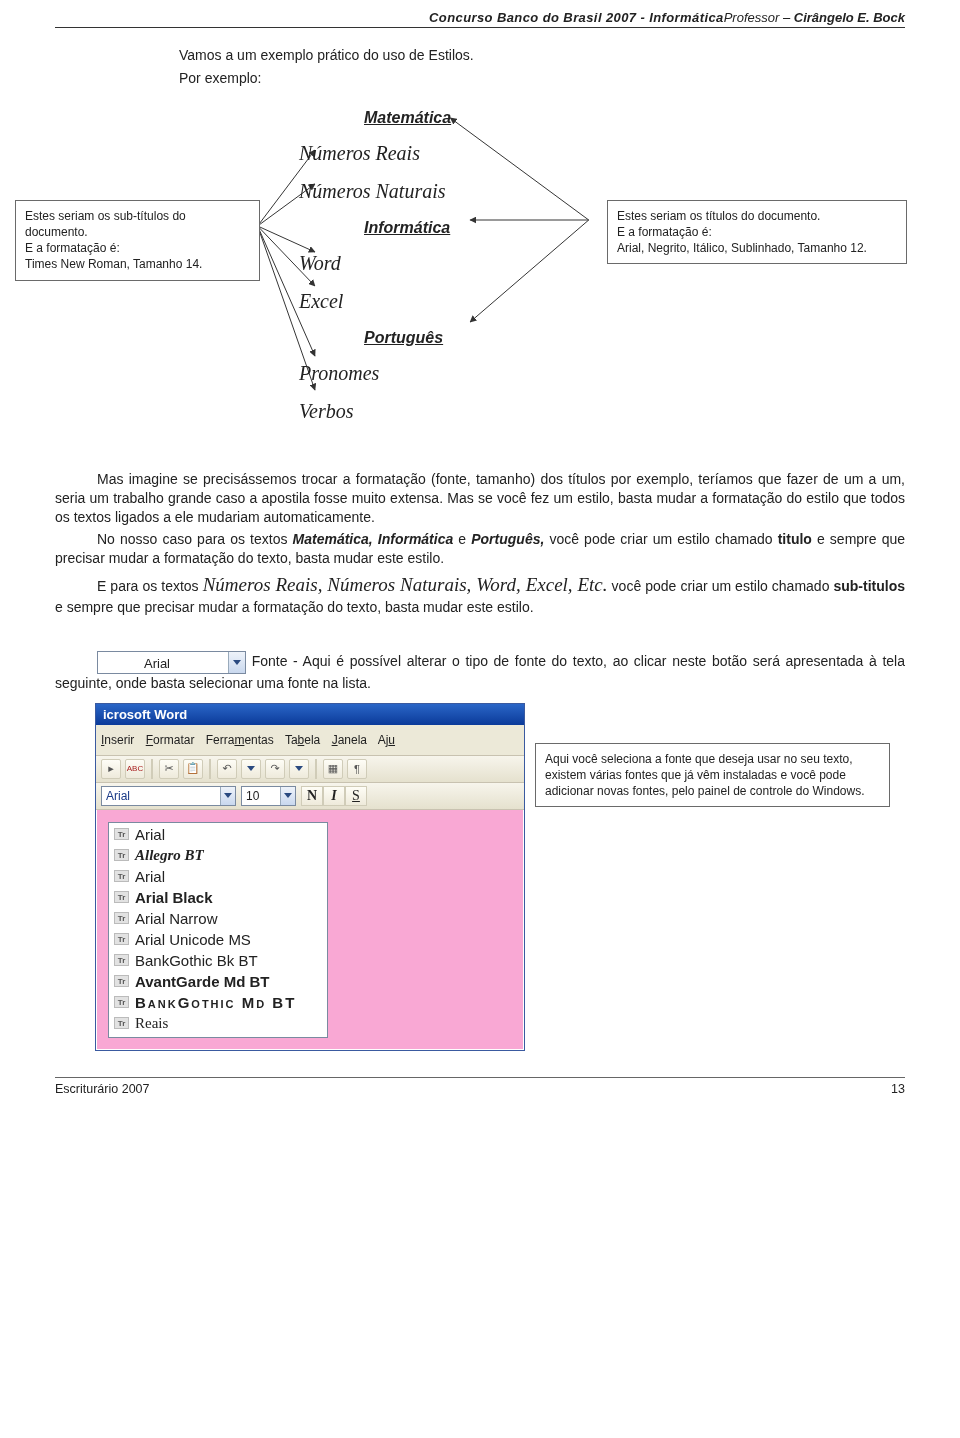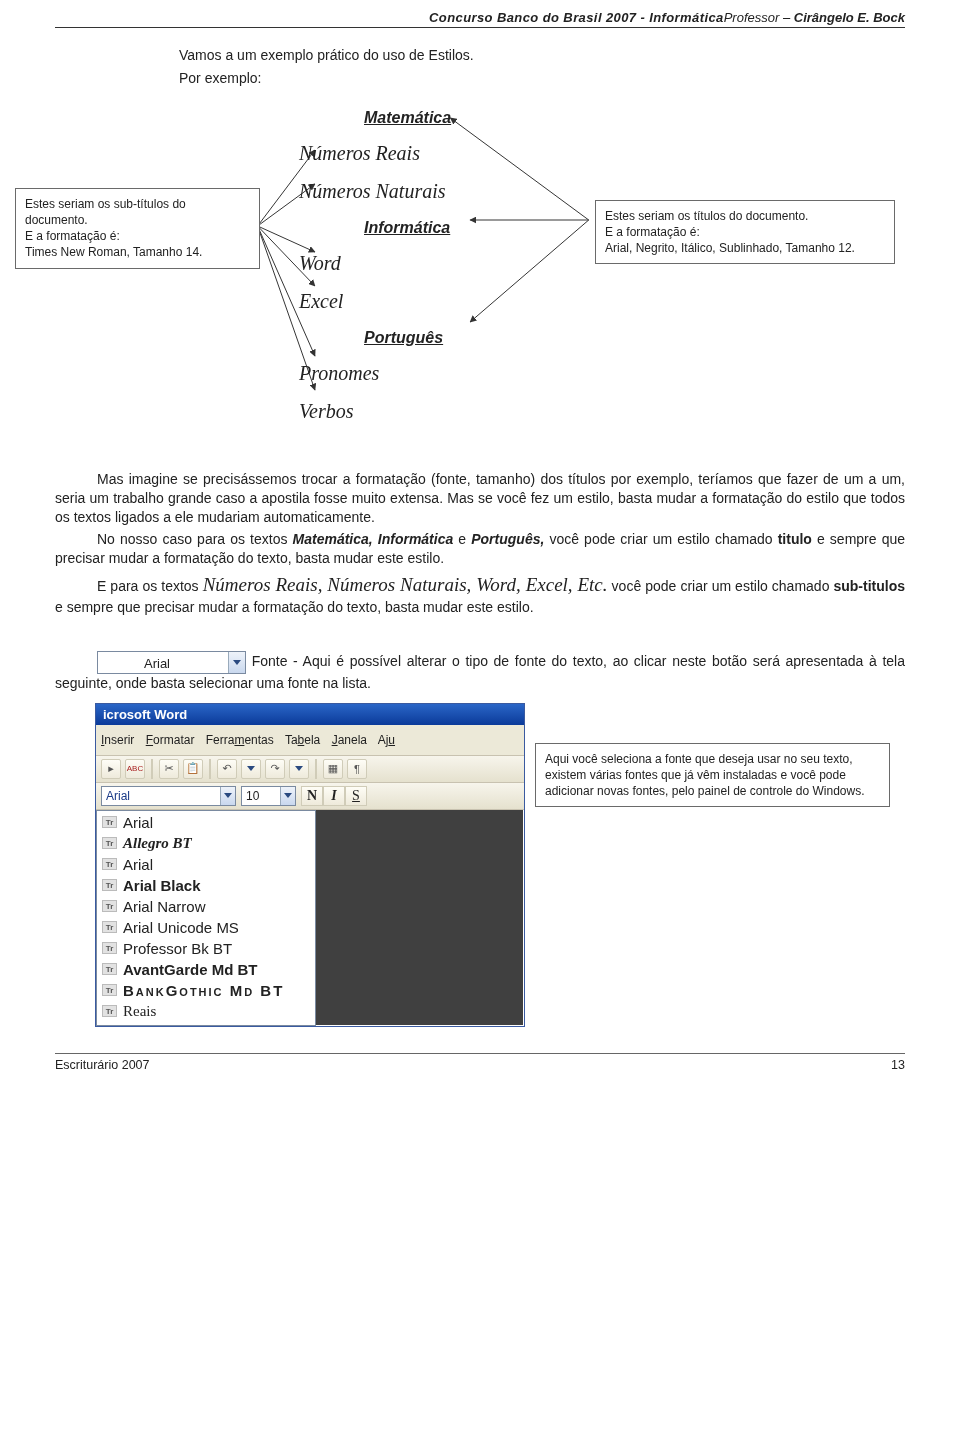--- a/index.html
+++ b/index.html
@@ -79,22 +79,22 @@
   .outline-box .row { white-space: nowrap; }
 
   .left-note, .right-note {
     position: absolute;
     border: 1px solid #6a6a6a;
     padding: 7px 9px;
     font-size: 12px;
     background: #fff;
     line-height: 1.35;
   }
-  .left-note { left: -40px; top: 88px; width: 245px; }
-  .right-note { left: 540px; top: 100px; width: 300px; }
+  .left-note { left: -40px; top: 100px; width: 245px; }
+  .right-note { left: 552px; top: 100px; width: 300px; }
 
   svg.diagram-lines {
     position: absolute;
     left: 0; top: 0;
     width: 100%; height: 100%;
     pointer-events: none;
   }
 
   
   .font-combo {
@@ -125,21 +125,21 @@
     border-right: 4px solid transparent;
     border-top: 5px solid #2a4a80;
   }
 
   
   .word-mock {
     position: relative;
     width: 430px;
     margin-top: 10px;
     border: 1px solid #3a5aa0;
-    background: #404040;
+    background: #f9a8d4;
     font-size: 12px;
     box-shadow: 0 0 0 1px #fff inset;
   }
   .word-title {
     background: linear-gradient(#2a66c7,#0b3a99);
     color: #fff;
     font-weight: bold;
     font-size: 13px;
     padding: 3px 7px;
   }
@@ -205,21 +205,21 @@
     display:flex;align-items:center;justify-content:center;
     font-family:"Times New Roman",serif;
     font-size:14px;
   }
   .biu-btn.b { font-weight: bold; }
   .biu-btn.i { font-style: italic; font-weight: bold;}
   .biu-btn.u { text-decoration: underline; }
   .font-dropdown {
     background: #fff;
     border: 1px solid #7a8aa0;
-    margin: 0;
+    margin: 12px;
     padding: 1px 0 3px 0;
     width: 220px;
   }
   .font-row {
     display: flex;
     align-items: center;
     gap: 6px;
     padding: 2px 5px;
     font-size: 15px;
   }
@@ -408,21 +408,21 @@
           <div class="font-row">
             <span class="tt-icon">Tr</span>
             <span style="font-family:'Arial Narrow',Arial; font-stretch:condensed">Arial Narrow</span>
           </div>
           <div class="font-row">
             <span class="tt-icon">Tr</span>
             <span style="font-family:Arial">Arial Unicode MS</span>
           </div>
           <div class="font-row">
             <span class="tt-icon">Tr</span>
-            <span style="font-family:Arial">Professor Bk BT</span>
+            <span style="font-family:Arial">BankGothic Bk BT</span>
           </div>
           <div class="font-row">
             <span class="tt-icon">Tr</span>
             <span style="font-family:Arial; font-weight:bold">AvantGarde Md BT</span>
           </div>
           <div class="font-row">
             <span class="tt-icon">Tr</span>
             <span style="font-family:Arial; font-variant:small-caps; letter-spacing:2px; font-weight:bold">BankGothic Md BT</span>
           </div>
           <div class="font-row">

